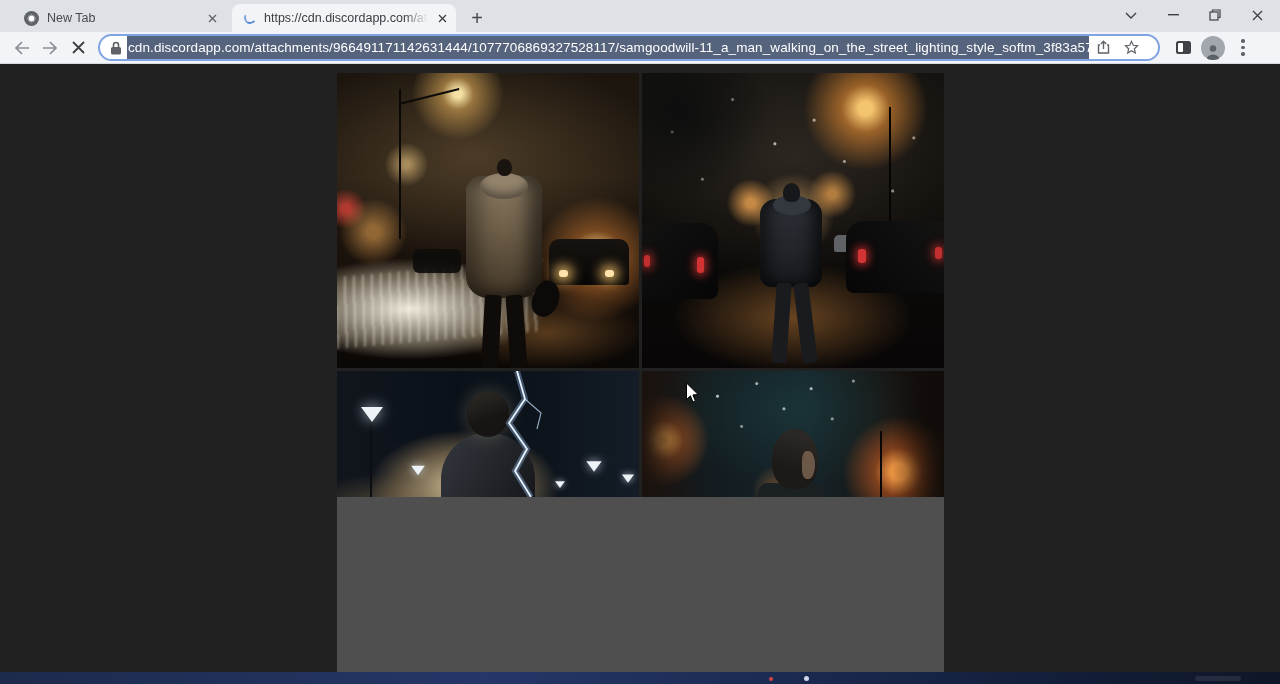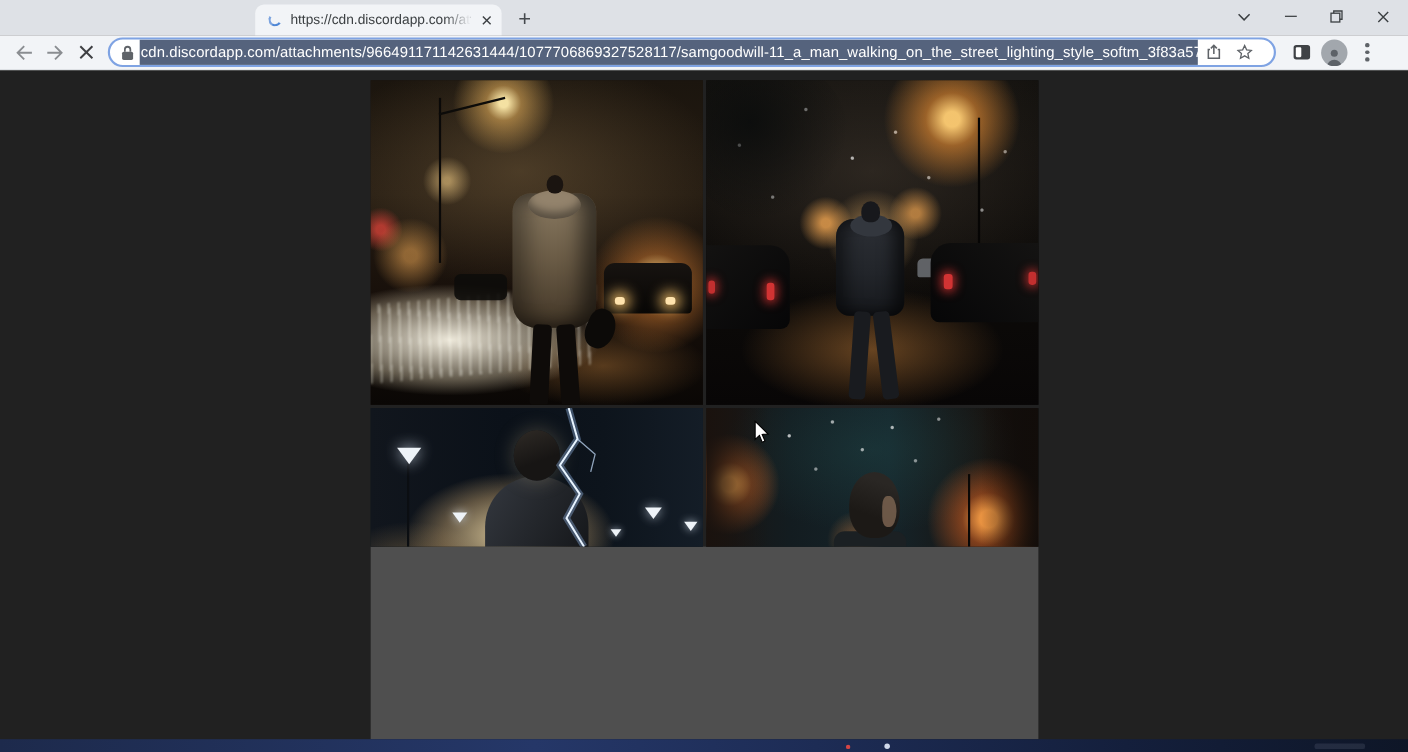--- a/index.html
+++ b/index.html
@@ -155,20 +155,29 @@
 
   svg { display:block; }
 </style>
 </head>
 <body>
 
 <div class="browser">
 
   <div class="tabstrip">
 
+    <div class="tab tab-newtab">
+      <span class="chromium-icon"></span>
+      <span class="tab-title">New Tab</span>
+      <span class="tab-close">
+        <svg width="9" height="9" viewBox="0 0 9 9">
+            <path d="M1 1 L8 8 M8 1 L1 8" stroke="#5f6368" stroke-width="1.3"></path>
+          </svg>
+      </span>
+    </div>
 
     <div class="tab tab-active">
       <span class="spinner"></span>
       <span class="tab-title">
         <span>https://cdn.discordapp.com/atta</span>
         <span class="tab-fade fade-white"></span>
       </span>
       <span class="tab-close">
         <svg width="9" height="9" viewBox="0 0 9 9">
             <path d="M1 1 L8 8 M8 1 L1 8" stroke="#3c4043" stroke-width="1.3"></path>

